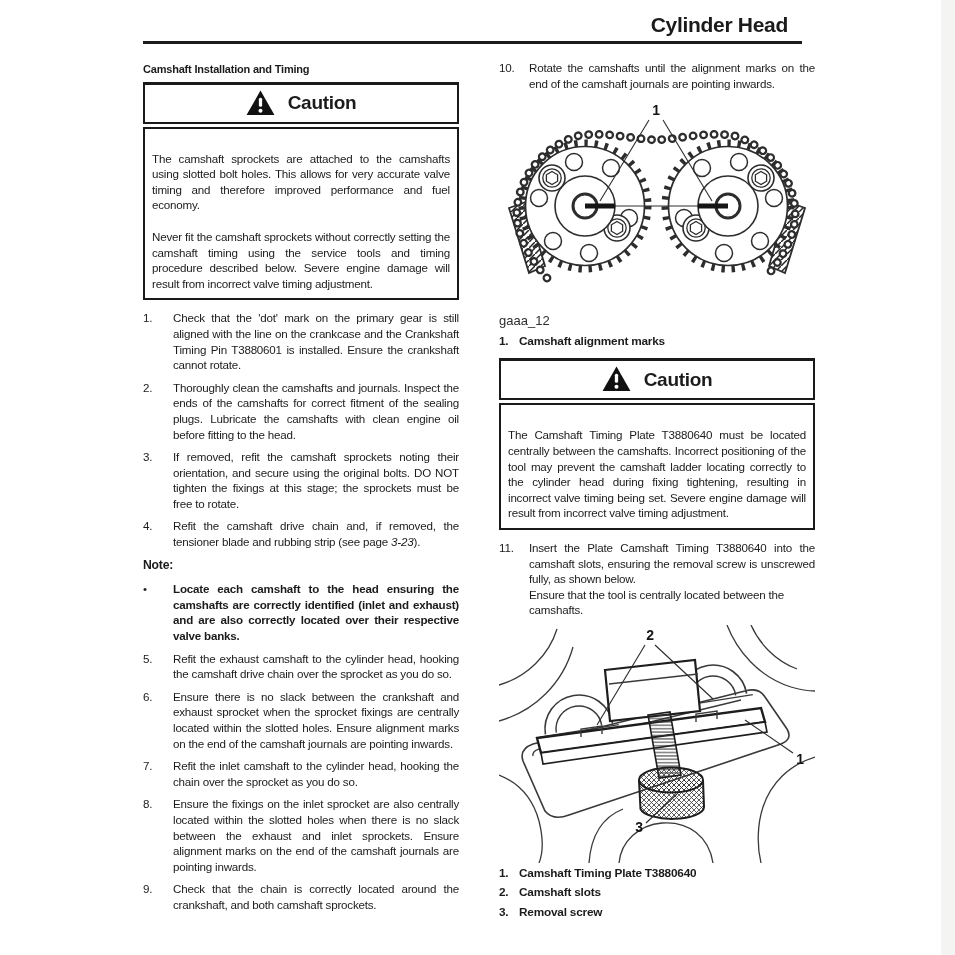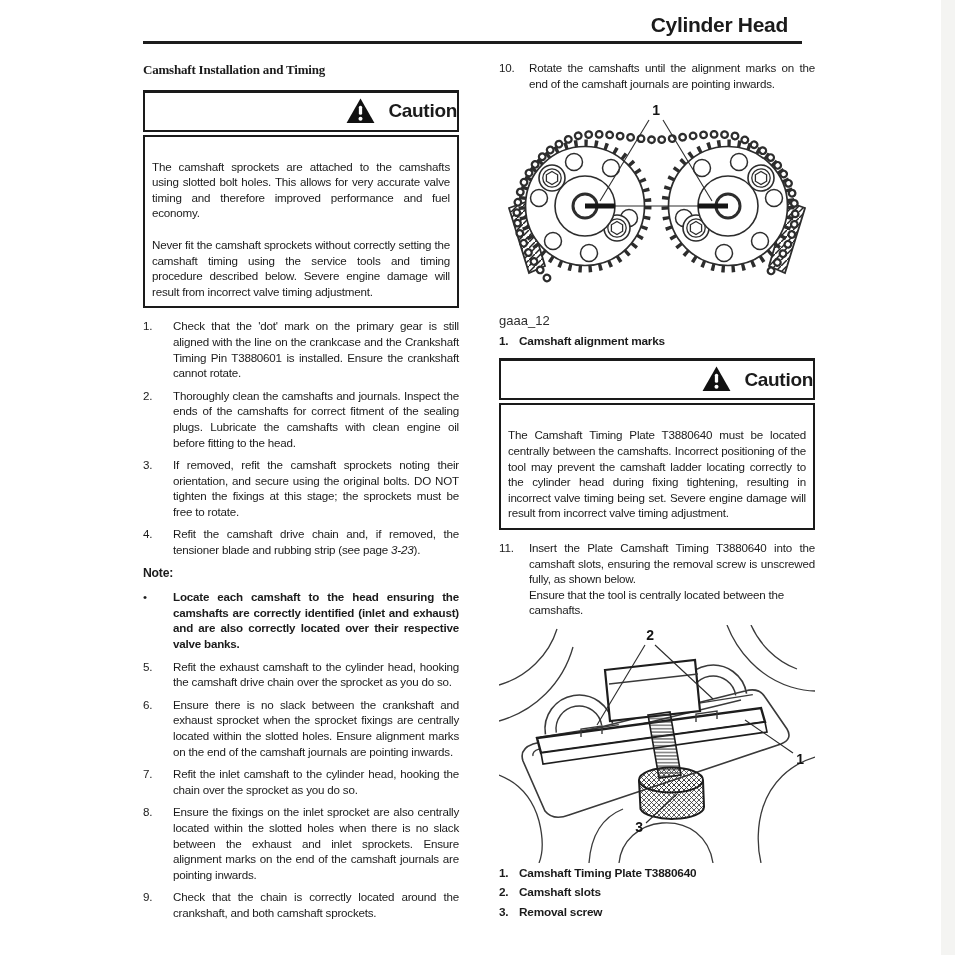--- a/index.html
+++ b/index.html
@@ -13,27 +13,27 @@
     letter-spacing:-0.3px;
   }
   .header-rule{
     position:absolute;left:143px;top:41px;width:659px;height:2.5px;background:#1c1c1c;
   }
   
   .col{position:absolute;top:60px;width:316px;font-size:11.6px;line-height:15.6px;letter-spacing:-0.2px;}
   .col-left{left:143px;}
   .col-right{left:499px;}
 
-  .section-title{font-size:13px;font-weight:bold;margin:2px 0 12px 0;letter-spacing:-0.2px;font-family:Liberation Serif, serif;}
+  .section-title{font-size:11px;font-weight:bold;margin:2px 0 4px 0;letter-spacing:-0.2px;}
 
   
   .caution{margin:0 0 10px 0;}
   .caution-head{
     border:2px solid #1a1a1a;border-top-width:3.5px;margin-bottom:3px;
-    display:flex;align-items:center;justify-content:flex-end;gap:13px;padding:5px 0 6px 0;
+    display:flex;align-items:center;justify-content:center;gap:13px;padding:5px 0 6px 0;
   }
   .caution-title{font-size:19px;font-weight:bold;letter-spacing:-0.3px;}
   .caution-body{border:2px solid #1a1a1a;border-top-width:2.5px;padding:22px 7px 7px 7px;}
   .caution-body p{margin:0;text-align:justify;}
   .caution-body p + p{margin-top:16px;}
 
   
   .step{display:flex;margin-bottom:7px;}
   .step-num{width:30px;flex:0 0 30px;}
   .step-text{flex:1;text-align:justify;}

